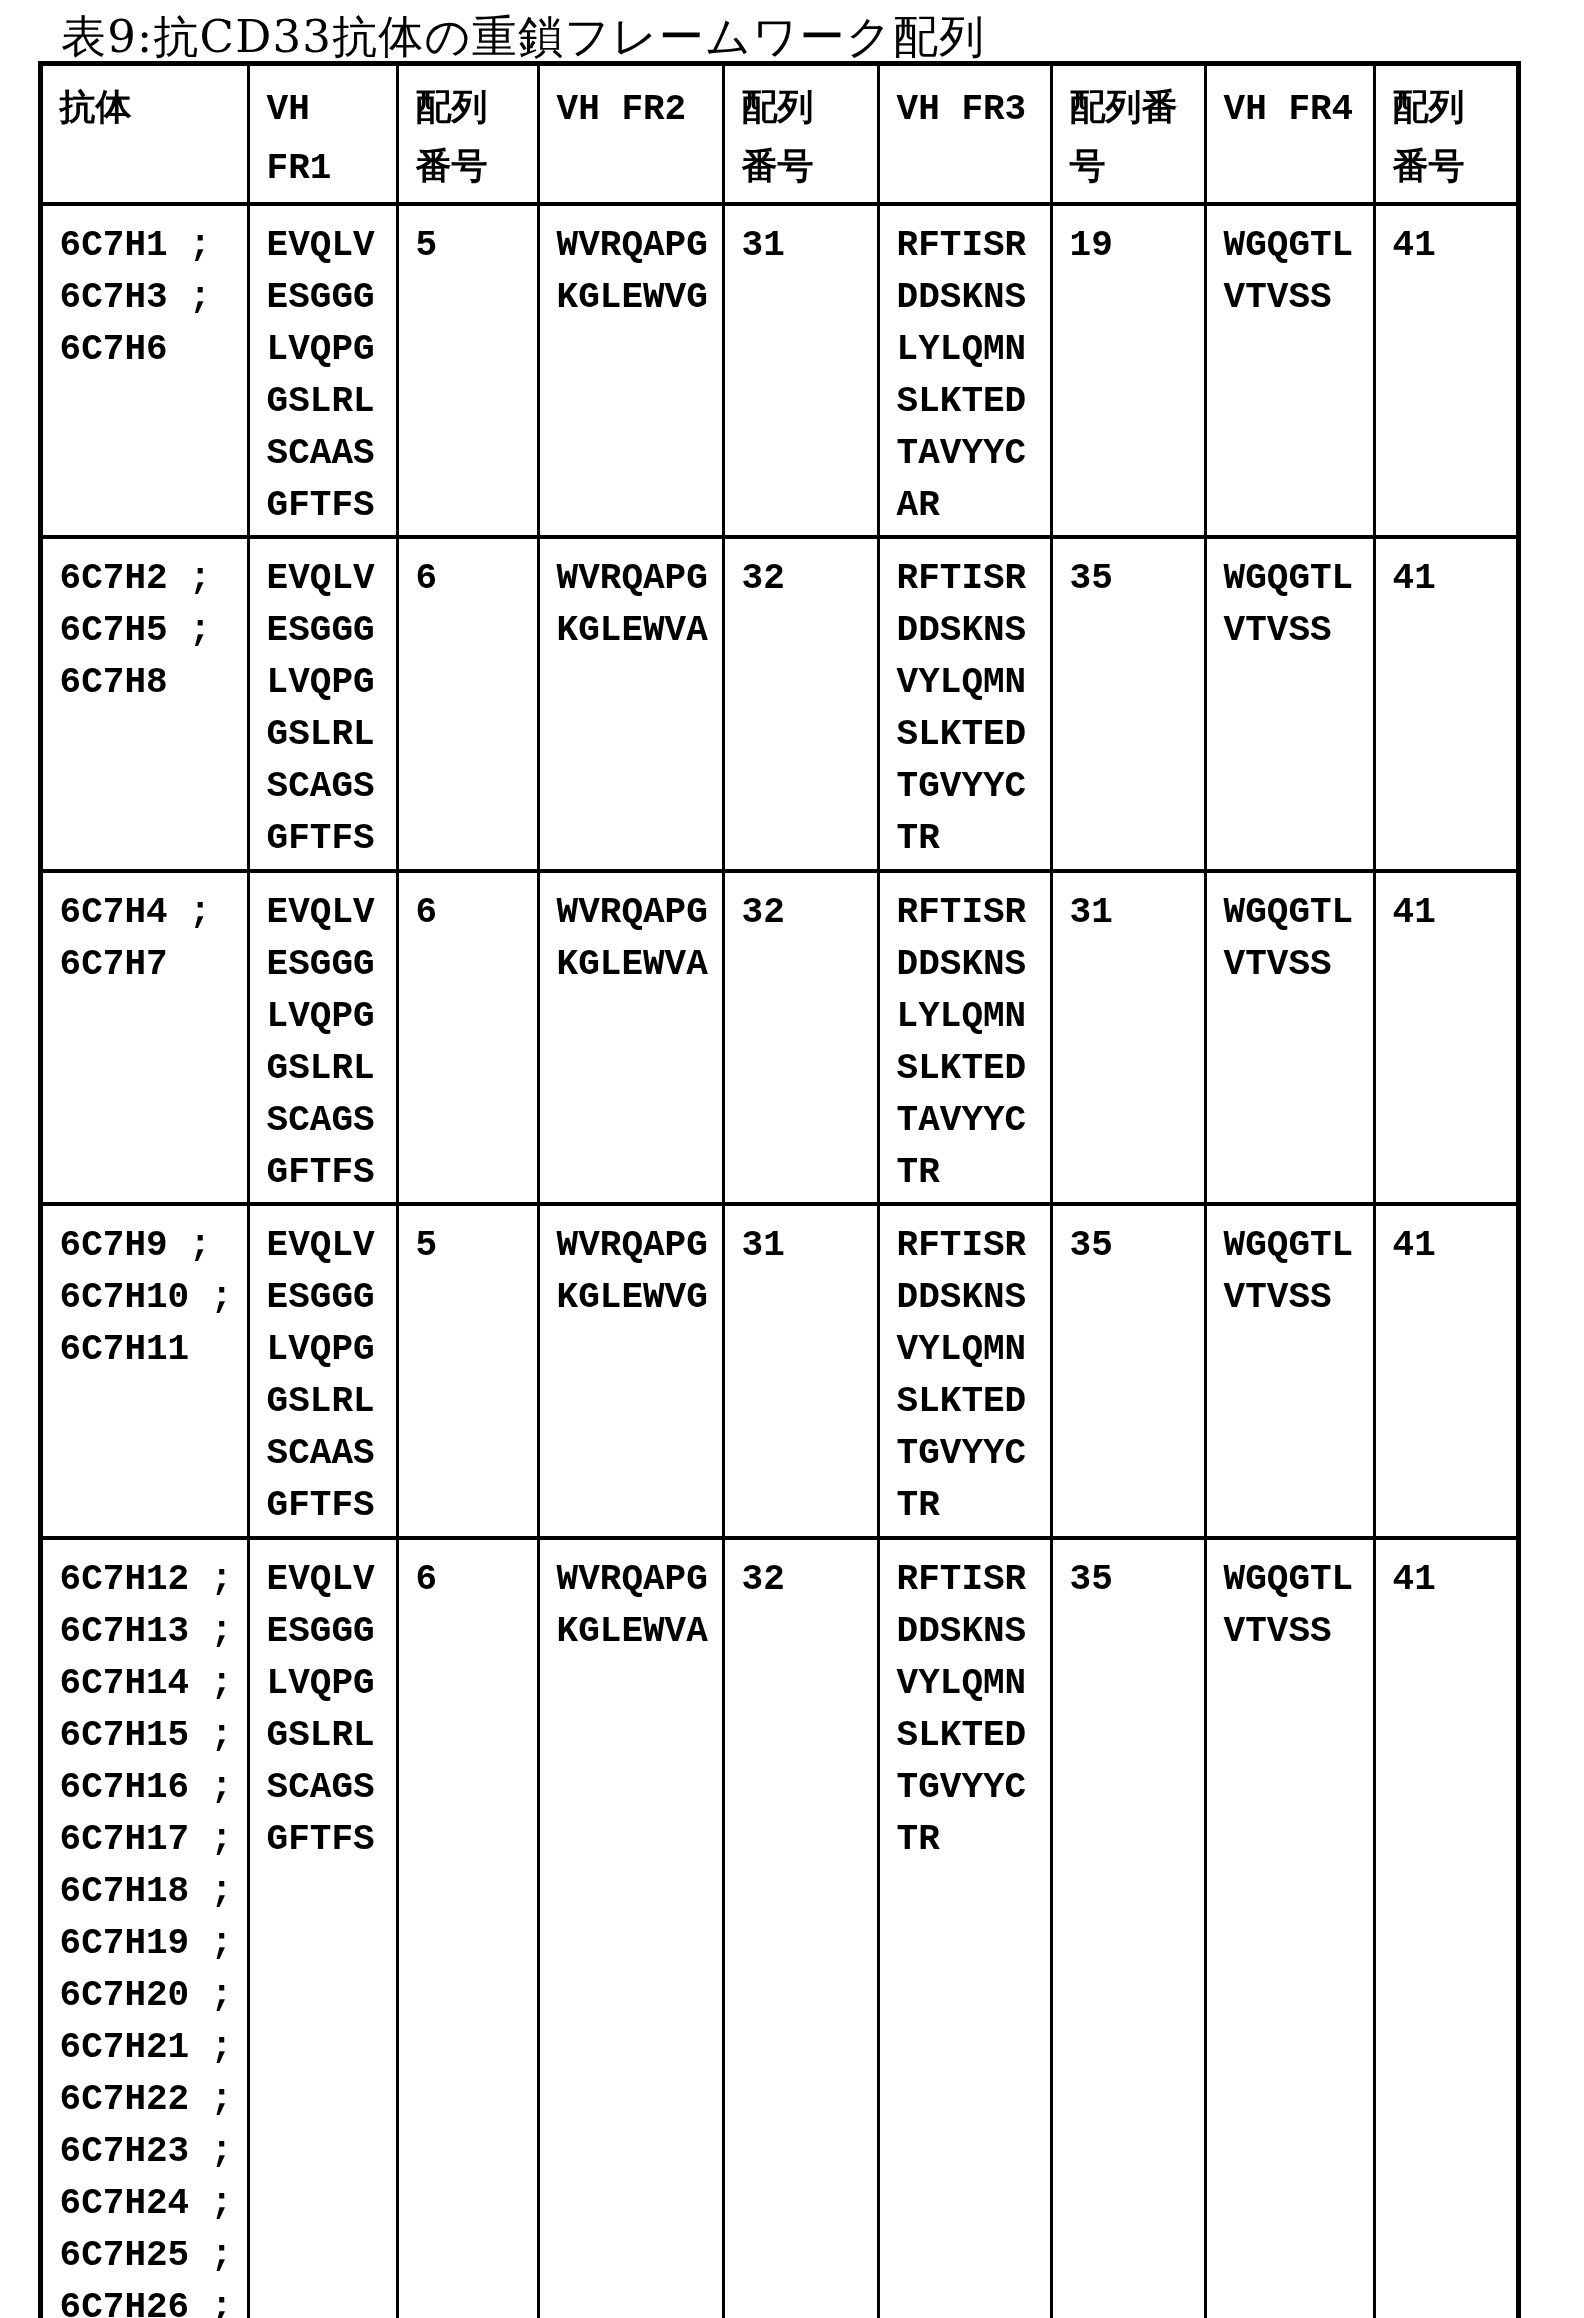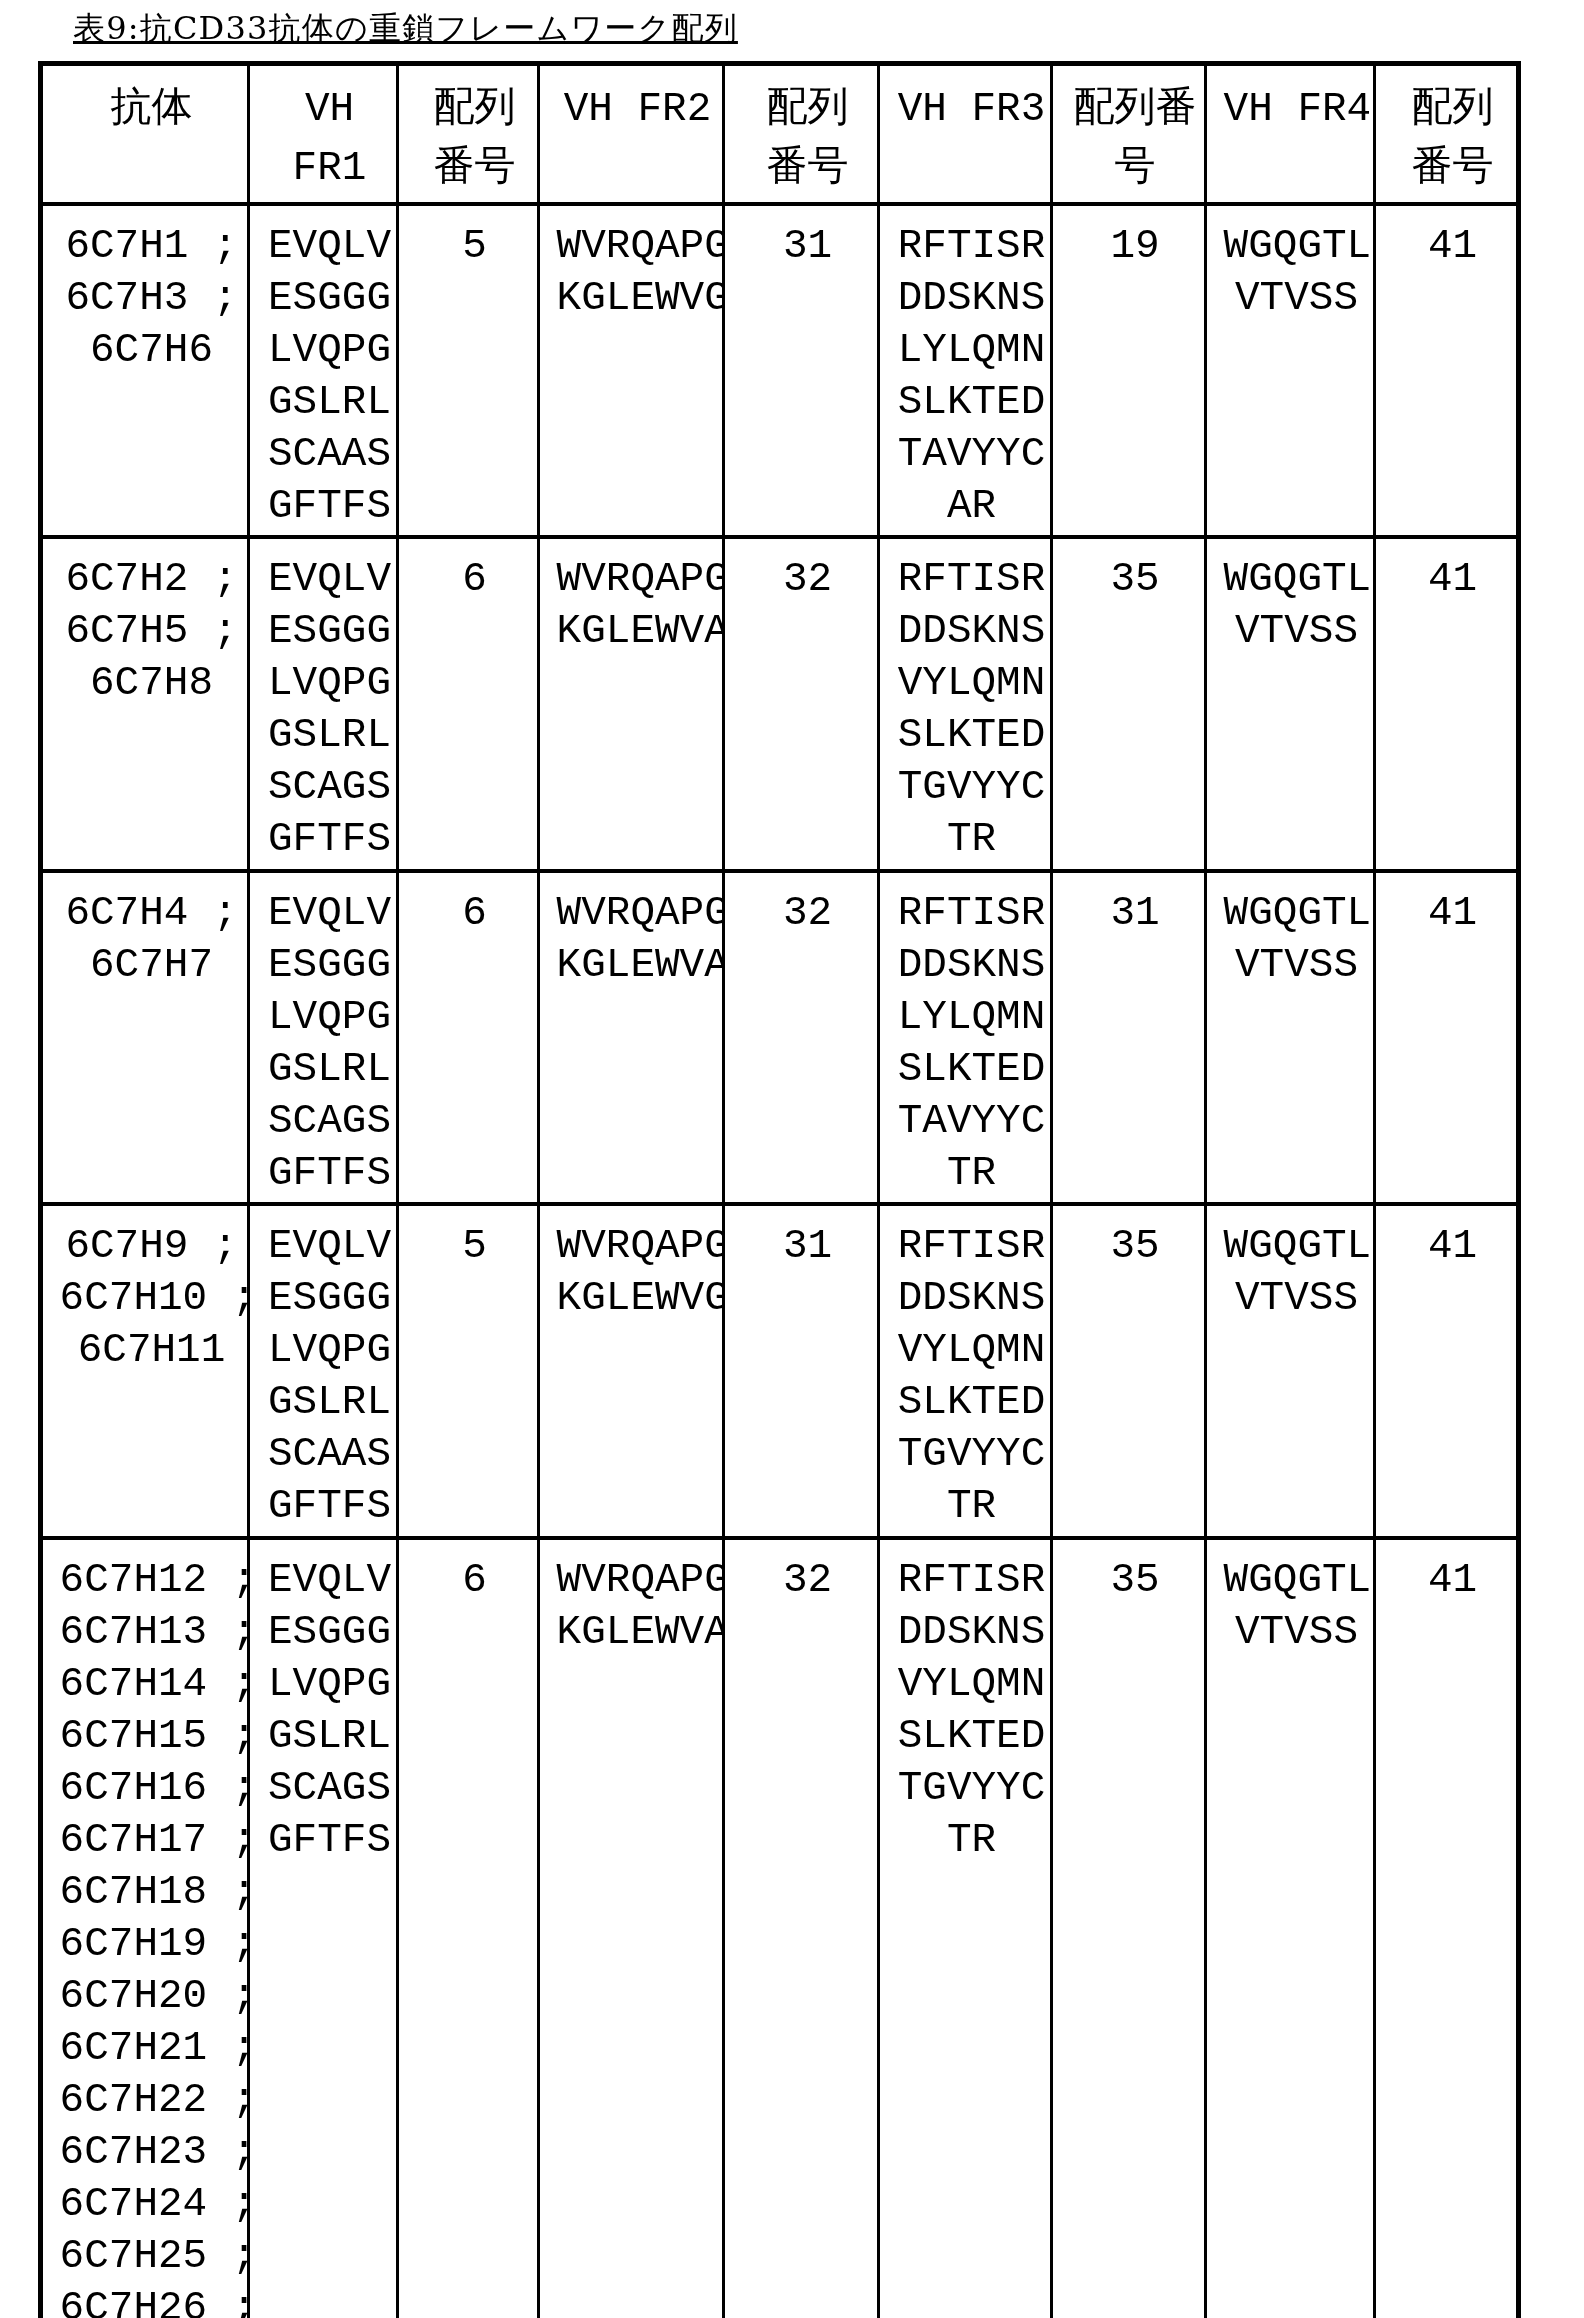--- a/index.html
+++ b/index.html
@@ -9,51 +9,50 @@
   }
   body {
     position: relative;
     width: 1584px;
     height: 2319px;
     color: #000000;
     overflow: hidden;
   }
   .page-title {
     position: absolute;
-    left: 73px;
+    left: 61px;
     top: 7px;
     font-family: "DejaVu Serif", "Liberation Serif", serif;
-    font-size: 32px;
+    font-size: 45px;
     letter-spacing: 1.2px;
     white-space: nowrap;
     color: #000000;
-    text-decoration: underline;
   }
   table.seq-table {
     position: absolute;
     left: 38px;
     top: 61px;
     width: 1478px;
     border-collapse: collapse;
     table-layout: fixed;
     border: 5.3px solid #000000;
     border-bottom-width: 9px;
   }
   table.seq-table th,
   table.seq-table td {
     border: 3.6px solid #000000;
     border-top-width: 4.7px;
     border-bottom-width: 4.7px;
     vertical-align: top;
-    text-align: center;
+    text-align: left;
     overflow: hidden;
-    font-weight: normal;
+    font-weight: bold;
     padding: 14px 3.6px 3.6px 16.6px;
     font-family: "Liberation Mono", "DejaVu Sans Mono", monospace;
-    font-size: 41px;
+    font-size: 36px;
     line-height: 52px;
   }
   table.seq-table th {
     font-family: "Liberation Mono", "DejaVu Serif", serif;
     line-height: 59px;
   }
   td.col-3, td.col-7 {
     padding-left: 22.5px;
   }
   .line {

